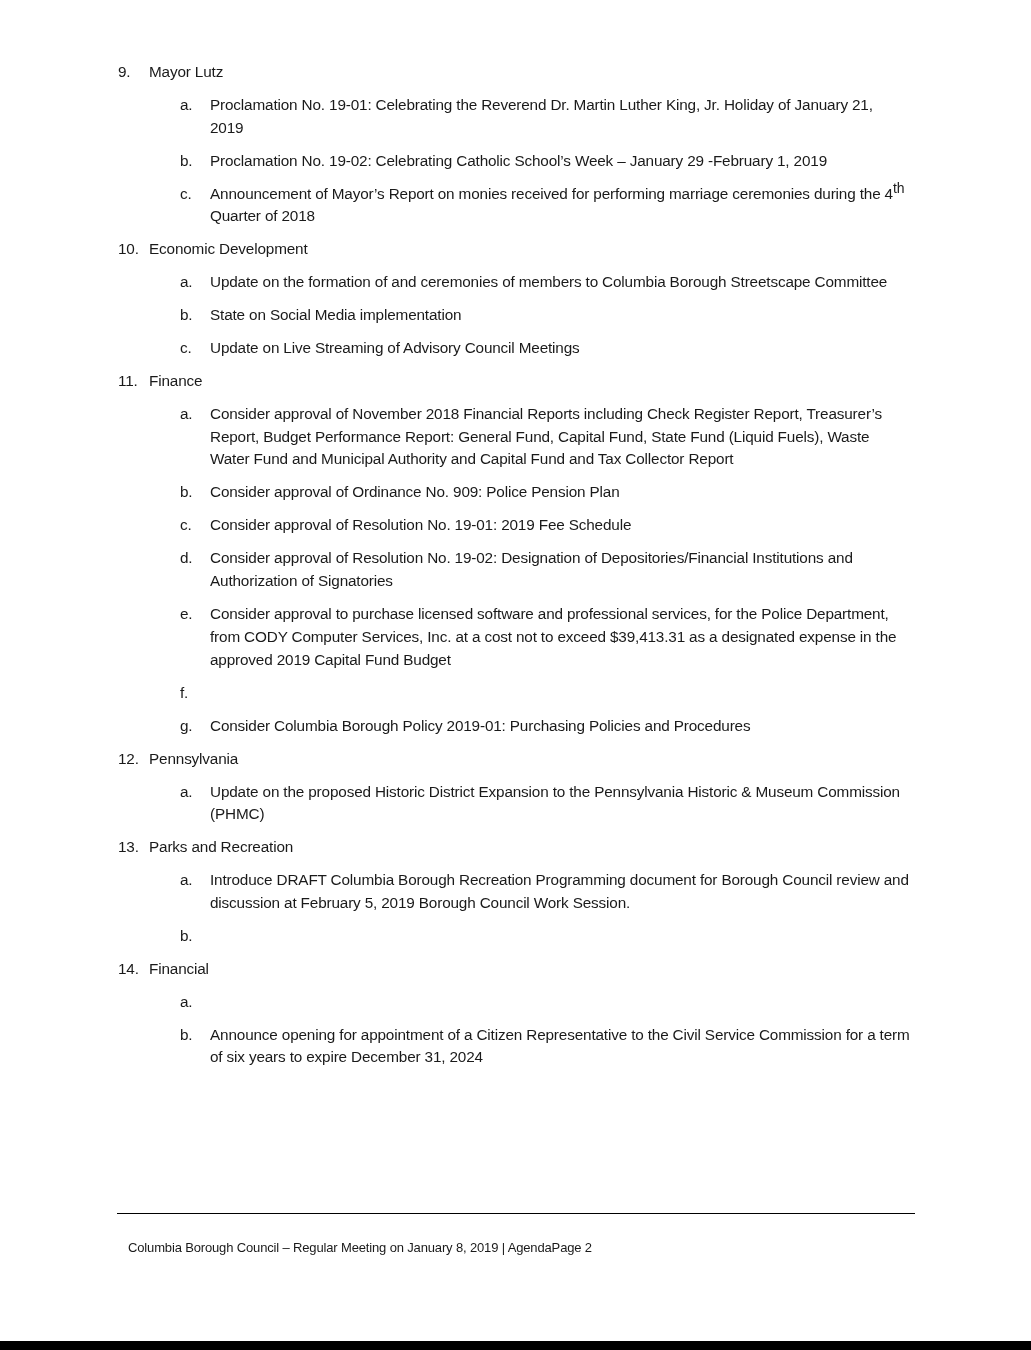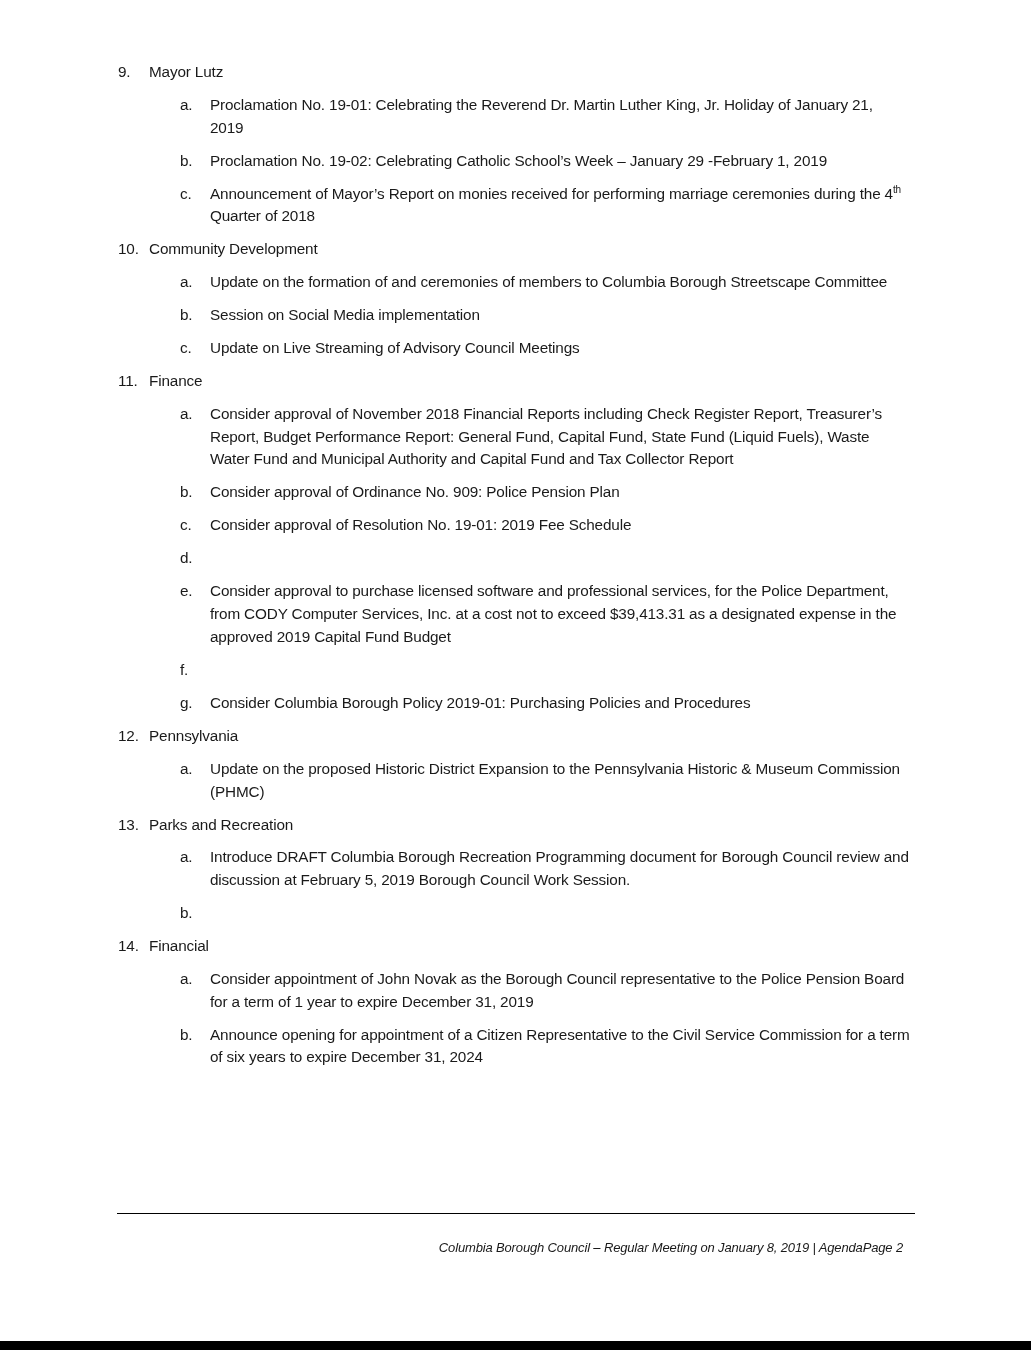--- a/index.html
+++ b/index.html
@@ -10,23 +10,23 @@
     }
     .page { position: absolute; left: 0; top: 0; width: 1031px; height: 1341px; background: #fff; }
     .bottom-bar { position: absolute; left: 0; top: 1341px; width: 1031px; height: 9px; background: #000; }
     .agenda { position: absolute; left: 118px; top: 61px; width: 800px; font-size: 15.3px; line-height: 22.8px; letter-spacing: -0.15px; }
     .section { margin: 0; }
     .section-head { display: flex; height: 22.8px; margin-bottom: 10px; }
     .section-num { width: 31px; flex: none; }
     .sub { display: flex; margin-bottom: 10.2px; }
     .sub-letter { width: 92px; flex: none; padding-left: 62px; box-sizing: border-box; }
     .sub-text { width: 700px; }
-    sup { font-size: 10px; line-height: 0; vertical-align: super; }
+    sup { font-size: 14px; line-height: 0; vertical-align: super; }
     .footer-rule { position: absolute; left: 117px; top: 1213px; width: 798px; height: 1px; background: #000; }
-    .footer { position: absolute; left: 128px; top: 1240px; width: 775px; display: flex; justify-content: flex-end; font-size: 13px; line-height: 16px; letter-spacing: -0.15px; font-style: italic; }
+    .footer { position: absolute; left: 128px; top: 1240px; width: 775px; display: flex; justify-content: flex-start; font-size: 13px; line-height: 16px; letter-spacing: -0.15px; }
   </style>
 </head>
 <body>
 
 <div class="page">
   <div class="agenda">
 
     <div class="section">
       <div class="section-head">
         <span class="section-num">9.</span>
@@ -42,29 +42,29 @@
       </div>
       <div class="sub">
         <span class="sub-letter">c.</span>
         <span class="sub-text"><span>Announcement of Mayor’s Report on monies received for performing marriage ceremonies during the 4</span><sup>th</sup><span> Quarter of 2018</span></span>
       </div>
     </div>
 
     <div class="section">
       <div class="section-head">
         <span class="section-num">10.</span>
-        <span>Community Development</span>
+        <span>Economic Development</span>
       </div>
       <div class="sub">
         <span class="sub-letter">a.</span>
         <span class="sub-text">Update on the formation of and ceremonies of members to Columbia Borough Streetscape Committee</span>
       </div>
       <div class="sub">
         <span class="sub-letter">b.</span>
-        <span class="sub-text">Session on Social Media implementation</span>
+        <span class="sub-text">State on Social Media implementation</span>
       </div>
       <div class="sub">
         <span class="sub-letter">c.</span>
         <span class="sub-text">Update on Live Streaming of Advisory Council Meetings</span>
       </div>
     </div>
 
     <div class="section">
       <div class="section-head">
         <span class="section-num">11.</span>
@@ -77,20 +77,21 @@
       <div class="sub">
         <span class="sub-letter">b.</span>
         <span class="sub-text">Consider approval of Ordinance No. 909: Police Pension Plan</span>
       </div>
       <div class="sub">
         <span class="sub-letter">c.</span>
         <span class="sub-text">Consider approval of Resolution No. 19-01: 2019 Fee Schedule</span>
       </div>
       <div class="sub">
         <span class="sub-letter">d.</span>
+        <span class="sub-text">Consider approval of Resolution No. 19-02: Designation of Depositories/Financial Institutions and Authorization of Signatories</span>
       </div>
       <div class="sub">
         <span class="sub-letter">e.</span>
         <span class="sub-text">Consider approval to purchase licensed software and professional services, for the Police Department, from CODY Computer Services, Inc. at a cost not to exceed $39,413.31 as a designated expense in the approved 2019 Capital Fund Budget</span>
       </div>
       <div class="sub">
         <span class="sub-letter">f.</span>
       </div>
       <div class="sub">
         <span class="sub-letter">g.</span>
@@ -123,21 +124,20 @@
       </div>
     </div>
 
     <div class="section">
       <div class="section-head">
         <span class="section-num">14.</span>
         <span>Financial</span>
       </div>
       <div class="sub">
         <span class="sub-letter">a.</span>
-        <span class="sub-text">Consider appointment of John Novak as the Borough Council representative to the Police Pension Board for a term of 1 year to expire December 31, 2019</span>
       </div>
       <div class="sub">
         <span class="sub-letter">b.</span>
         <span class="sub-text">Announce opening for appointment of a Citizen Representative to the Civil Service Commission for a term of six years to expire December 31, 2024</span>
       </div>
     </div>
 
   </div>
 
   <div class="footer-rule"></div>

